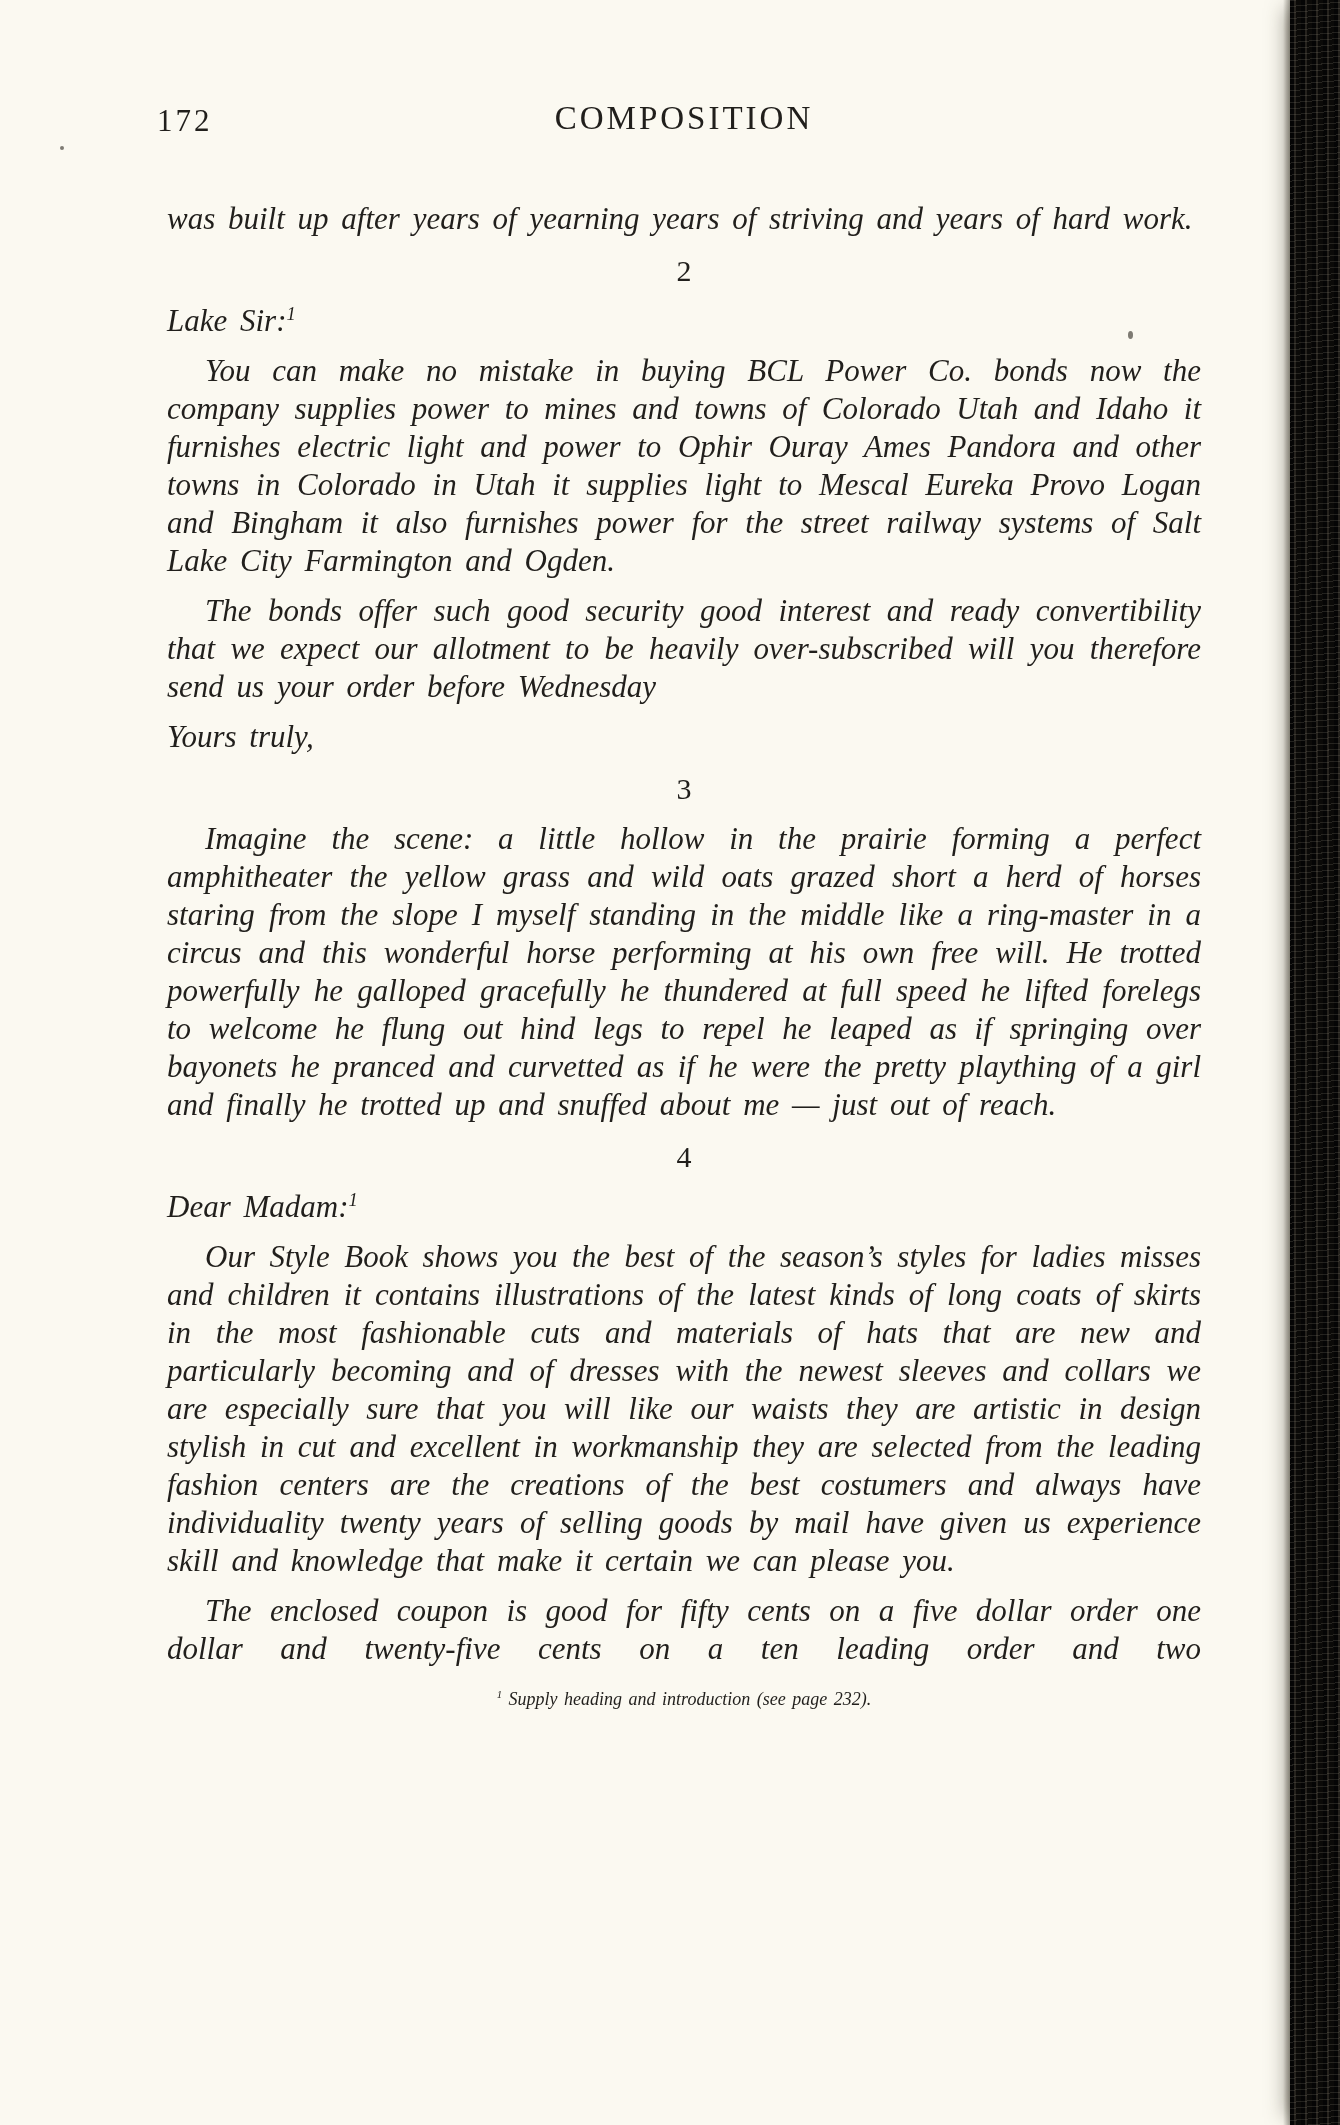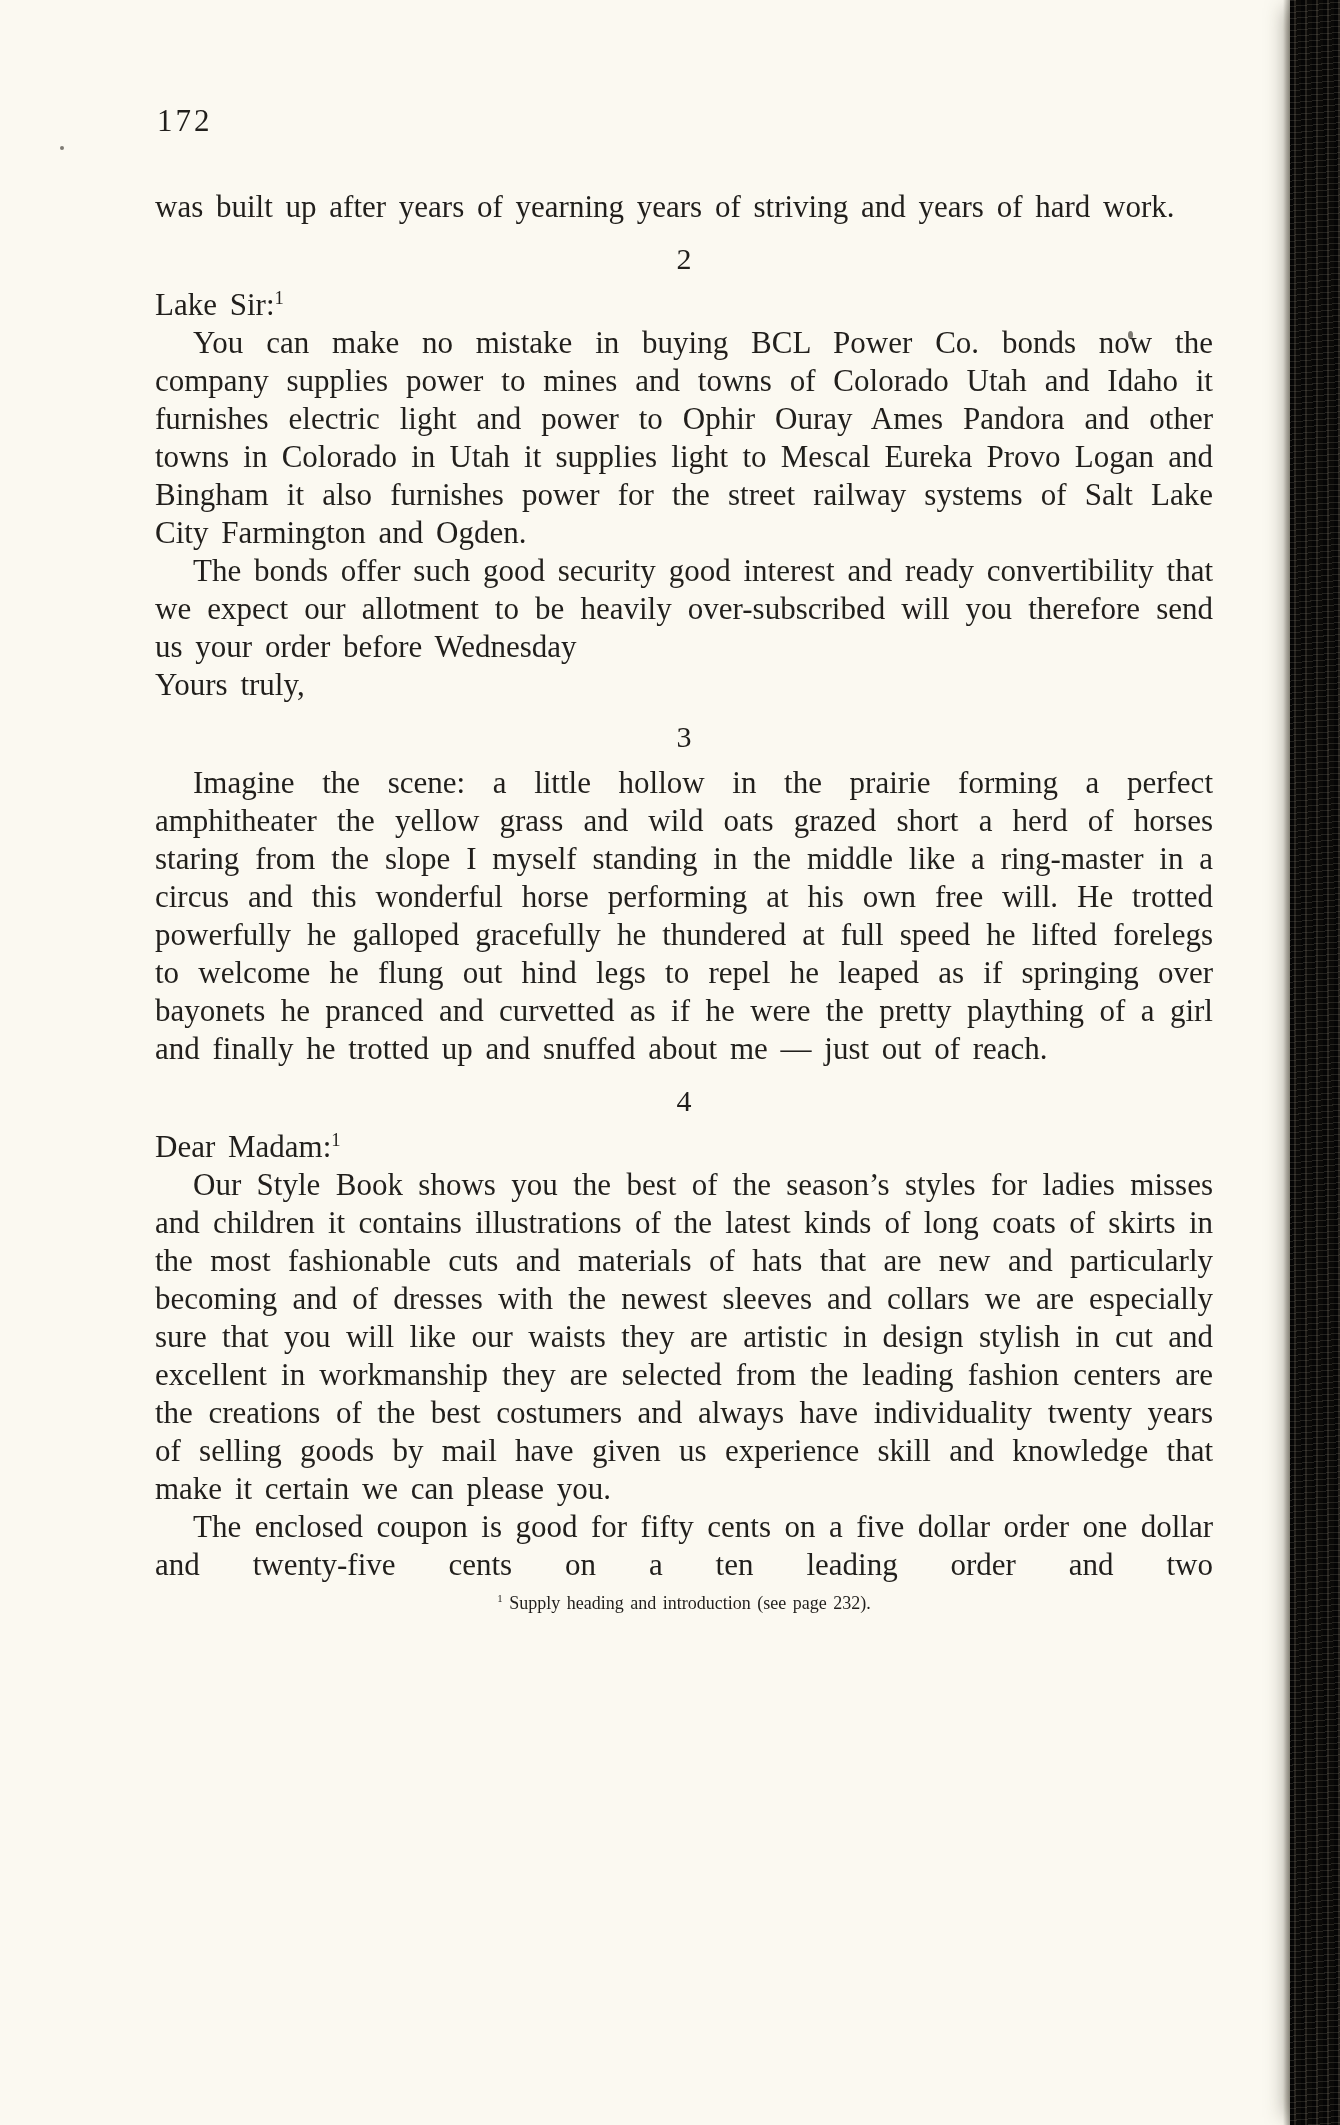--- a/index.html
+++ b/index.html
@@ -40,21 +40,21 @@
   .text-block {
     position: absolute;
     top: 188px;
     left: 155px;
     width: 1058px;
     font-size: 31px;
     line-height: 38px;
     text-align: justify;
     word-spacing: 5px;
   }
-  .text-block p { margin: 0; }
+  .text-block p { margin: 12px; font-style: italic; }
 
   .para { text-indent: 38px; }
   .para.flush { text-indent: 0; }
   .para.runover { text-align-last: justify; }
 
   .salutation { text-indent: 0; }
 
   .section-number {
     text-align: center;
     margin: 14px 0 8px 0;
@@ -106,20 +106,21 @@
   .speck-1 { left: 1128px; top: 331px; width: 5px; height: 8px; }
   .speck-2 { left: 60px;  top: 146px; width: 4px; height: 4px; }
 </style>
 </head>
 <body>
 
 <div class="page">
 
   <header class="page-header">
     <span class="page-number">172</span>
+    <h1 class="running-title">COMPOSITION</h1>
   </header>
 
   <main class="text-block">
 
     <p class="para flush">was built up after years of yearning years of striving and years of hard work.</p>
 
     <div class="section-number">2</div>
     <p class="salutation"><span>Lake Sir:</span><sup>1</sup></p>
     <p class="para">You can make no mistake in buying BCL Power Co. bonds now the company supplies power to mines and towns of Colorado Utah and Idaho it furnishes electric light and power to Ophir Ouray Ames Pandora and other towns in Colorado in Utah it supplies light to Mescal Eureka Provo Logan and Bingham it also furnishes power for the street railway systems of Salt Lake City Farmington and Ogden.</p>
     <p class="para">The bonds offer such good security good interest and ready convertibility that we expect our allotment to be heavily over-subscribed will you therefore send us your order before Wednesday</p>

